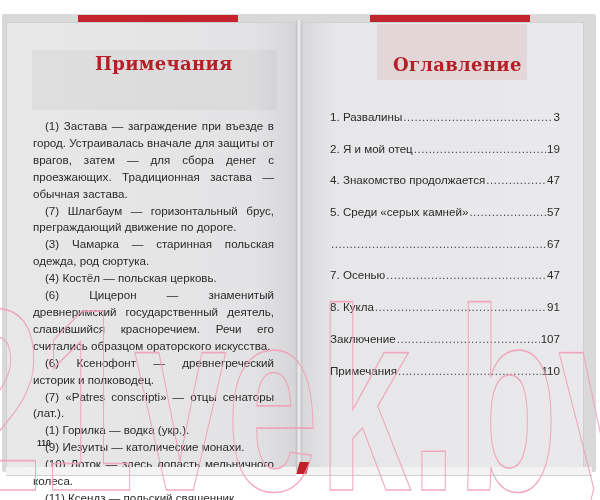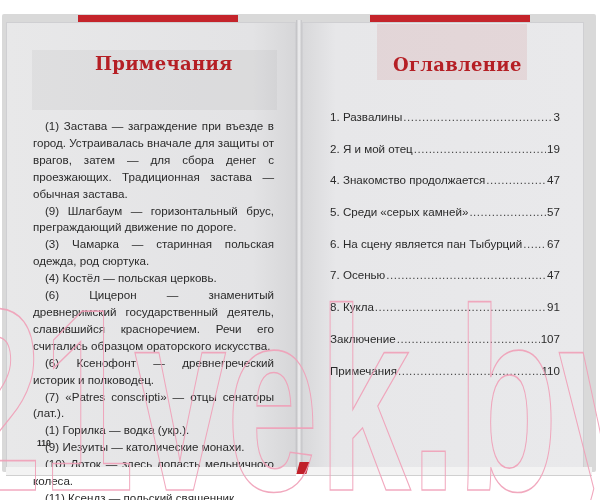--- a/index.html
+++ b/index.html
@@ -96,21 +96,21 @@
   <div class="cover-shadow"></div>
   <div class="red-band left"></div>
   <div class="red-band right"></div>
 
   <div class="page left"></div>
   <div class="ghost-block" style="left:32px;top:40px;width:245px;height:60px;background:rgba(120,120,120,0.07)"></div>
   <div class="heading left">Примечания</div>
 
   <div class="notes">
     <p class="note">(1) Застава — заграждение при въезде в город. Устраивалась вначале для защиты от врагов, затем — для сбора денег с проезжающих. Традиционная застава — обычная застава.</p>
-    <p class="note">(9) Шлагбаум — горизонтальный брус, преграждающий движение по дороге.</p>
+    <p class="note">(7) Шлагбаум — горизонтальный брус, преграждающий движение по дороге.</p>
     <p class="note">(3) Чамарка — старинная польская одежда, род сюртука.</p>
     <p class="note">(4) Костёл — польская церковь.</p>
     <p class="note">(6) Цицерон — знаменитый древнеримский государственный деятель, славившийся красноречием. Речи его считались образцом ораторского искусства.</p>
     <p class="note">(6) Ксенофонт — древнегреческий историк и полководец.</p>
     <p class="note">(7) «Patres conscripti» — отцы сенаторы (лат.).</p>
     <p class="note">(1) Горилка — водка (укр.).</p>
     <p class="note">(9) Иезуиты — католические монахи.</p>
     <p class="note">(10) Лоток — здесь лопасть мельничного колеса.</p>
     <p class="note">(11) Ксендз — польский священник.</p>
   </div>
@@ -137,21 +137,20 @@
       <span class="toc-title">4. Знакомство продолжается</span>
       <span class="toc-dots"></span>
       <span class="toc-page">47</span>
     </div>
     <div class="toc-row">
       <span class="toc-title">5. Среди «серых камней»</span>
       <span class="toc-dots"></span>
       <span class="toc-page">57</span>
     </div>
     <div class="toc-row">
-      <span class="toc-title">6. На сцену является пан Тыбурций</span>
       <span class="toc-dots"></span>
       <span class="toc-page">67</span>
     </div>
     <div class="toc-row">
       <span class="toc-title">7. Осенью</span>
       <span class="toc-dots"></span>
       <span class="toc-page">47</span>
     </div>
     <div class="toc-row">
       <span class="toc-title">8. Кукла</span>

